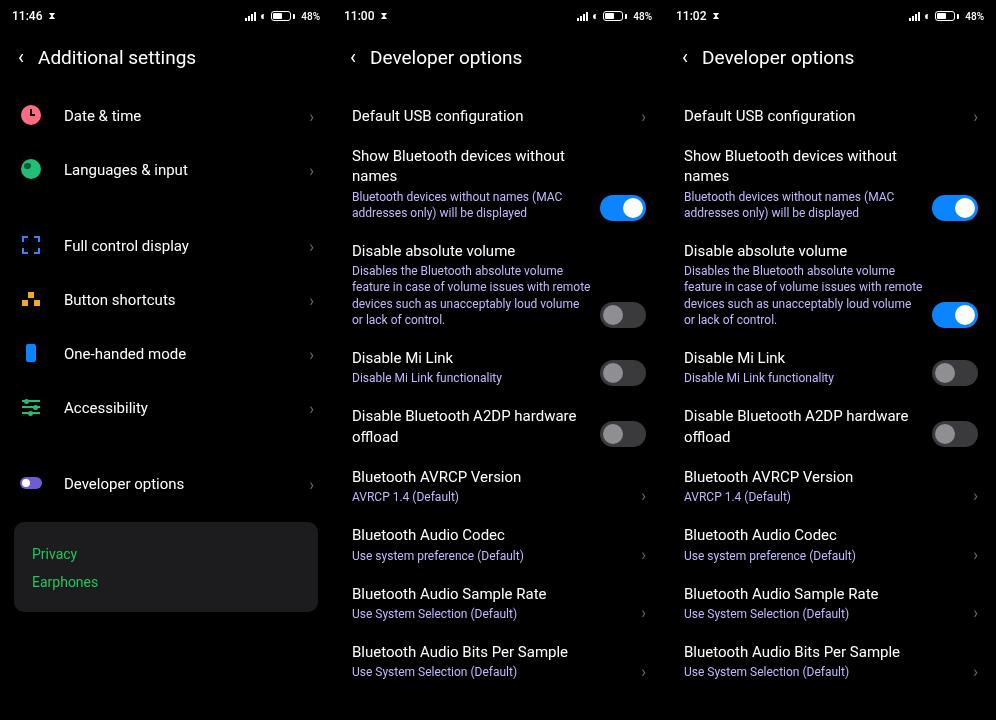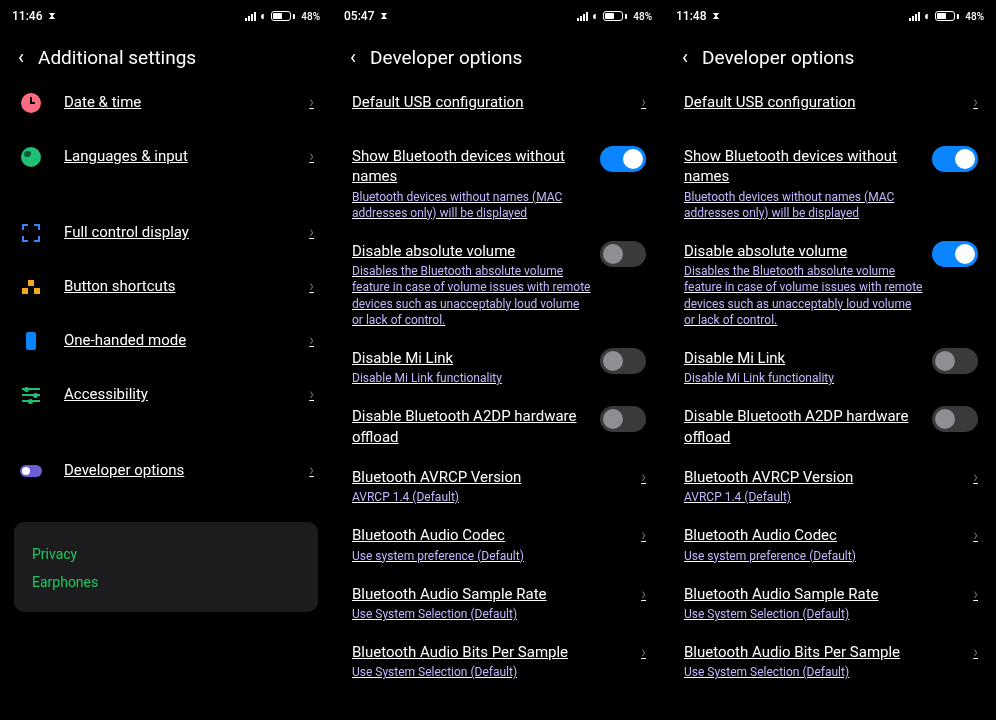--- a/index.html
+++ b/index.html
@@ -22,21 +22,21 @@
   .batt-cap { width: 2px; height: 5px; background: #fff; border-radius: 0 1px 1px 0; }
   .batt-pct { font-size: 10px; margin-left: 2px; }
 
   .header { height: 50px; display: flex; align-items: center; padding: 0 18px; }
   .back { width: 20px; font-size: 20px; color: #fff; }
   .title { flex: 1; text-align: left; font-size: 19px; font-weight: 400; margin-right: 20px; }
 
   .list { padding: 0 0 0 0; }
   .gap { height: 22px; }
 
-  .row { display: flex; align-items: flex-start; min-height: 54px; padding: 10px 18px 10px 20px; text-decoration: underline; }
+  .row { display: flex; align-items: flex-end; min-height: 54px; padding: 10px 18px 10px 20px; }
   .row-icon { width: 22px; height: 22px; margin-right: 22px; display: flex; align-items: center; justify-content: center; flex-shrink: 0; }
   .row-body { flex: 1; min-width: 0; }
   .row-title { font-size: 15px; color: #fff; line-height: 1.35; }
   .row-sub { font-size: 12px; color: #c4b5fd; line-height: 1.35; margin-top: 2px; }
   .chevron { color: #6c6c6c; font-size: 16px; margin-left: 8px; }
 
   .toggle { width: 46px; height: 26px; border-radius: 13px; position: relative; flex-shrink: 0; margin-left: 8px; }
   .toggle .knob { width: 20px; height: 20px; border-radius: 50%; background: #fff; position: absolute; top: 3px; }
   .toggle.on { background: #0a84ff; }
   .toggle.on .knob { right: 3px; }
@@ -190,21 +190,21 @@
   </div>
     </div>
     <div class="footer-card">
       <div class="link">Privacy</div>
       <div class="link">Earphones</div>
     </div>
   </div>
 <div class="screen">
     <div class="status-bar">
     <div class="status-left">
-      <span>05:47</span>
+      <span>11:00</span>
       <span class="hourglass">⧗</span>
     </div>
     <div class="status-right">
       <span class="signal-bars">
           <span></span>
           <span></span>
           <span></span>
           <span></span>
         </span>
       <span class="wifi">◐</span>
@@ -300,21 +300,21 @@
       <div class="row-title">Bluetooth Audio Bits Per Sample</div>
       <div class="row-sub">Use System Selection (Default)</div>
     </div>
     <span class="chevron">›</span>
   </div>
     </div>
   </div>
 <div class="screen">
     <div class="status-bar">
     <div class="status-left">
-      <span>11:48</span>
+      <span>11:02</span>
       <span class="hourglass">⧗</span>
     </div>
     <div class="status-right">
       <span class="signal-bars">
           <span></span>
           <span></span>
           <span></span>
           <span></span>
         </span>
       <span class="wifi">◐</span>

